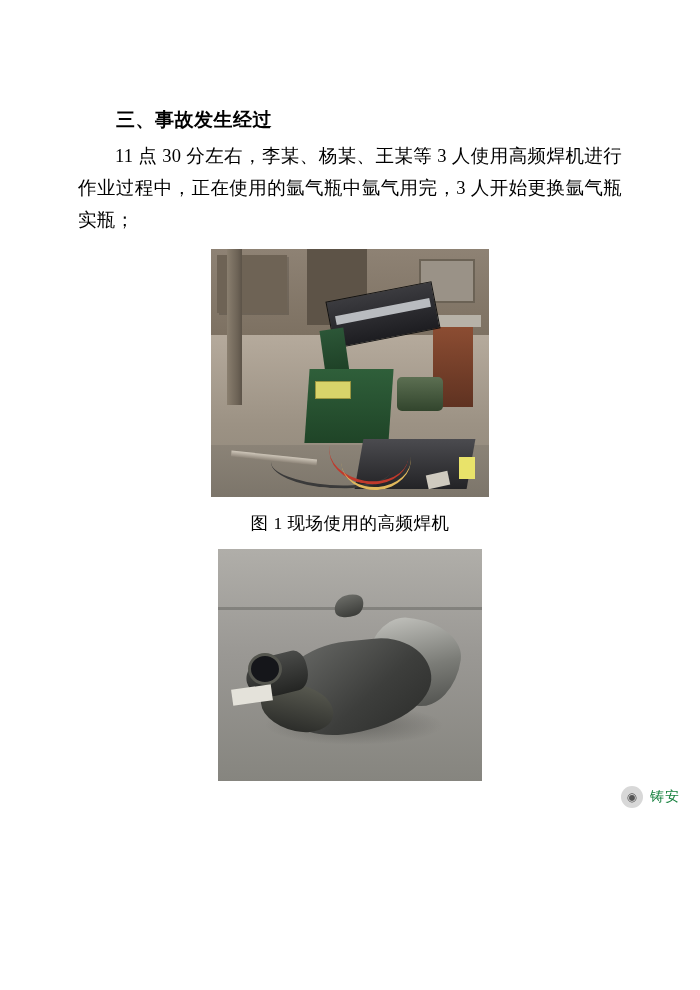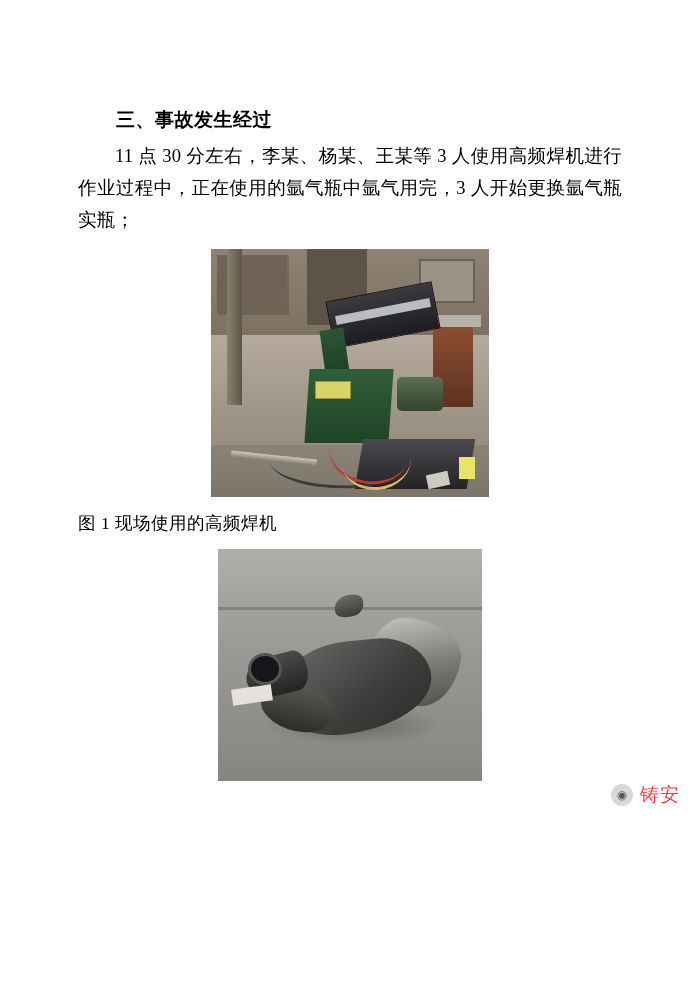--- a/index.html
+++ b/index.html
@@ -40,21 +40,21 @@
     letter-spacing: 0.2px;
   }
   .figure-block {
     margin-top: 12px;
     text-align: center;
   }
   .figure-caption {
     font-size: 17.5px;
     line-height: 1.6;
     margin: 8px 0 0 0;
-    text-align: left;
+    text-align: center;
     letter-spacing: 0.5px;
   }
   .photo {
     display: inline-block;
     position: relative;
     overflow: hidden;
     border: 0;
   }
   .photo-1 {
     width: 278px;
@@ -248,22 +248,22 @@
     border-radius: 50%;
     background: #d8d8d8;
     display: flex;
     align-items: center;
     justify-content: center;
     font-size: 12px;
     color: #555;
     font-family: "Liberation Sans", sans-serif;
   }
   .mark-text {
-    font-size: 19px;
-    color: #ef4444;
+    font-size: 14px;
+    color: #15803d;
     font-family: "Liberation Sans", sans-serif;
     letter-spacing: 1px;
   }
 </style>
 </head>
 <body>
 
 <div class="page">
 
   <h2 class="section-heading">三、事故发生经过</h2>

